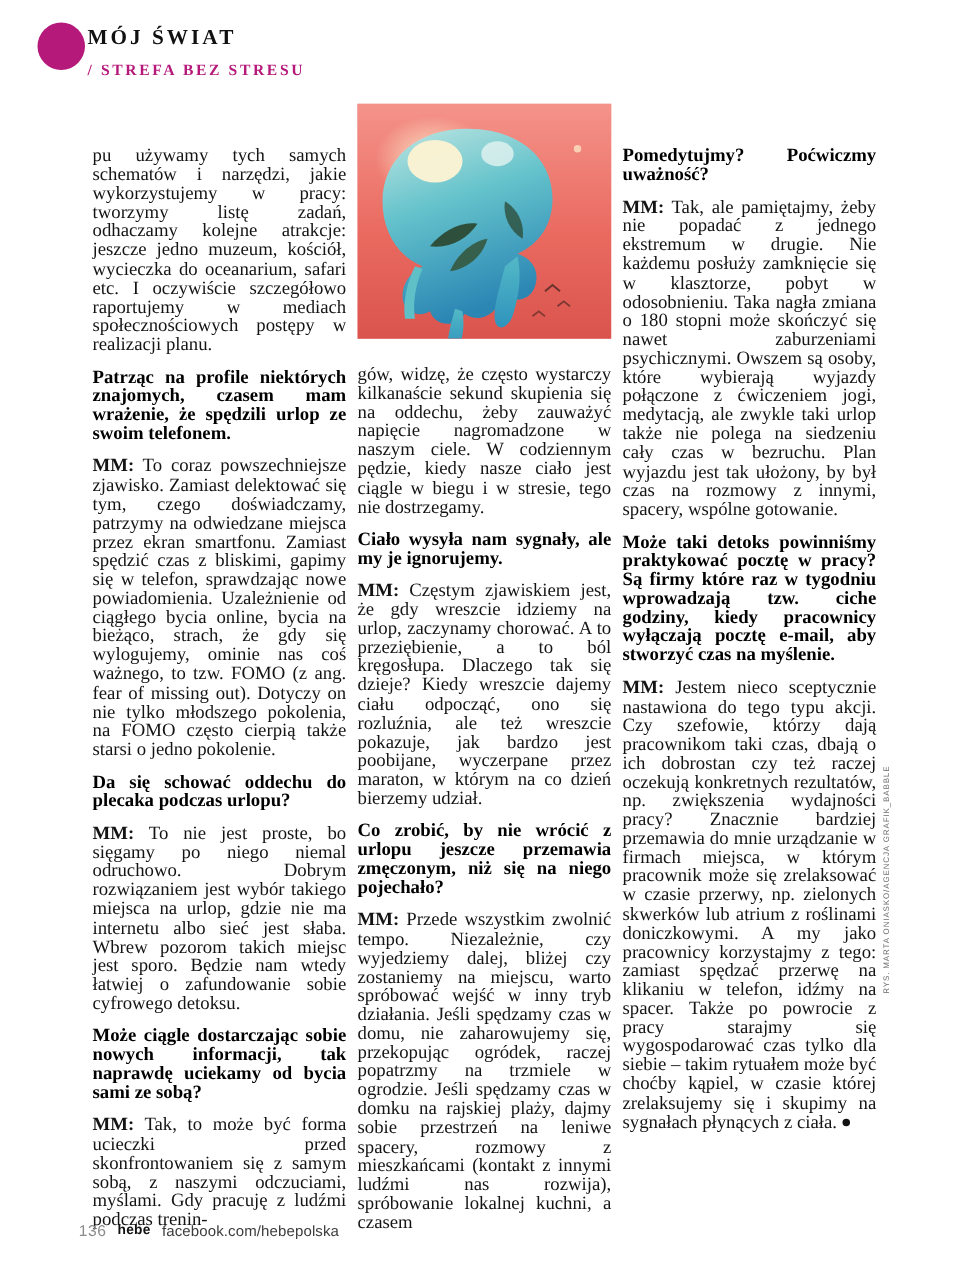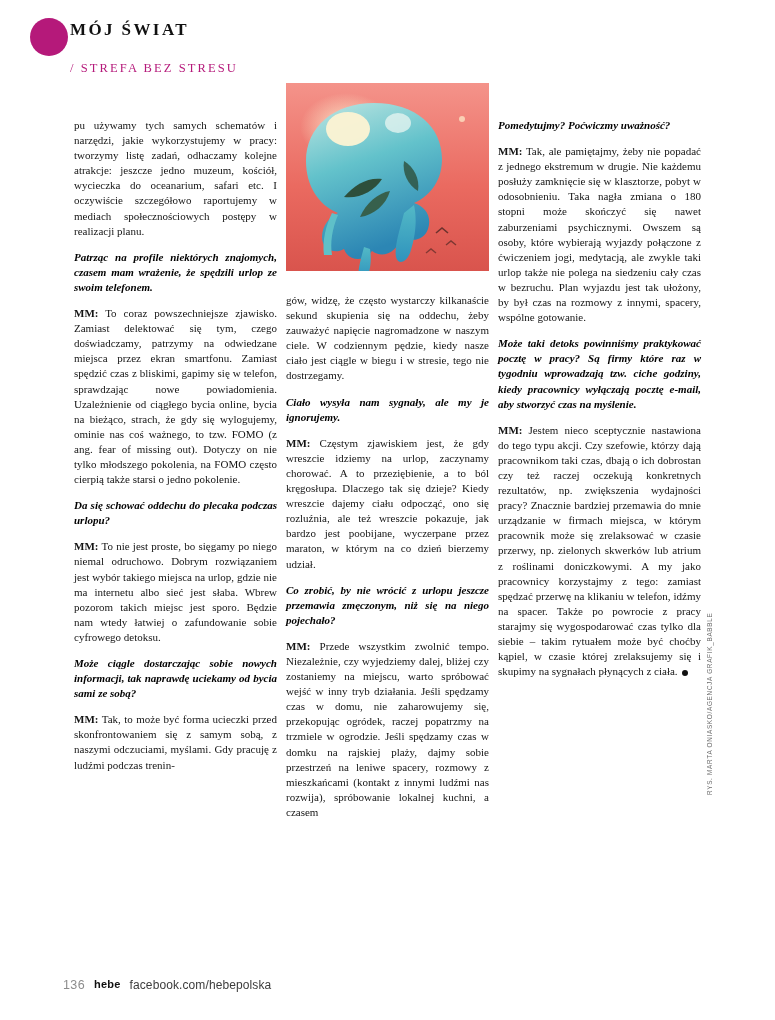--- a/index.html
+++ b/index.html
@@ -51,52 +51,51 @@
     letter-spacing: 2.4px;
     font-weight: bold;
     color: #111;
     margin: 0;
     line-height: 1.2;
   }
   .header-sub {
     font-family: "Liberation Serif", serif;
     font-size: 12.5px;
     letter-spacing: 2.1px;
-    font-weight: normal;
+    font-weight: bold;
     color: #b5197a;
-    margin-top: 21px;
+    margin-top: 9px;
     line-height: 1.2;
     text-align: right;
   }
 
   
   .col {
     position: absolute;
     top: 118px;
     width: 203px;
-    font-size: 11px;
+    font-size: 15px;
     line-height: 15.1px;
     text-align: justify;
     color: #141414;
   }
   .col-1 { left: 74px; }
   .col-2 { left: 286px; top: 293px; width: 203px; }
   .col-3 { left: 498px; }
 
   .col p {
     margin: 0 0 0 0;
     text-indent: 0;
   }
   .col p + p {
     margin-top: 11px;
   }
   .q {
     font-weight: bold;
     color: #000;
-    font-style: italic;
   }
   .spk {
     font-weight: bold;
   }
 
   
   .illus {
     position: absolute;
     left: 286px;
     top: 83px;

